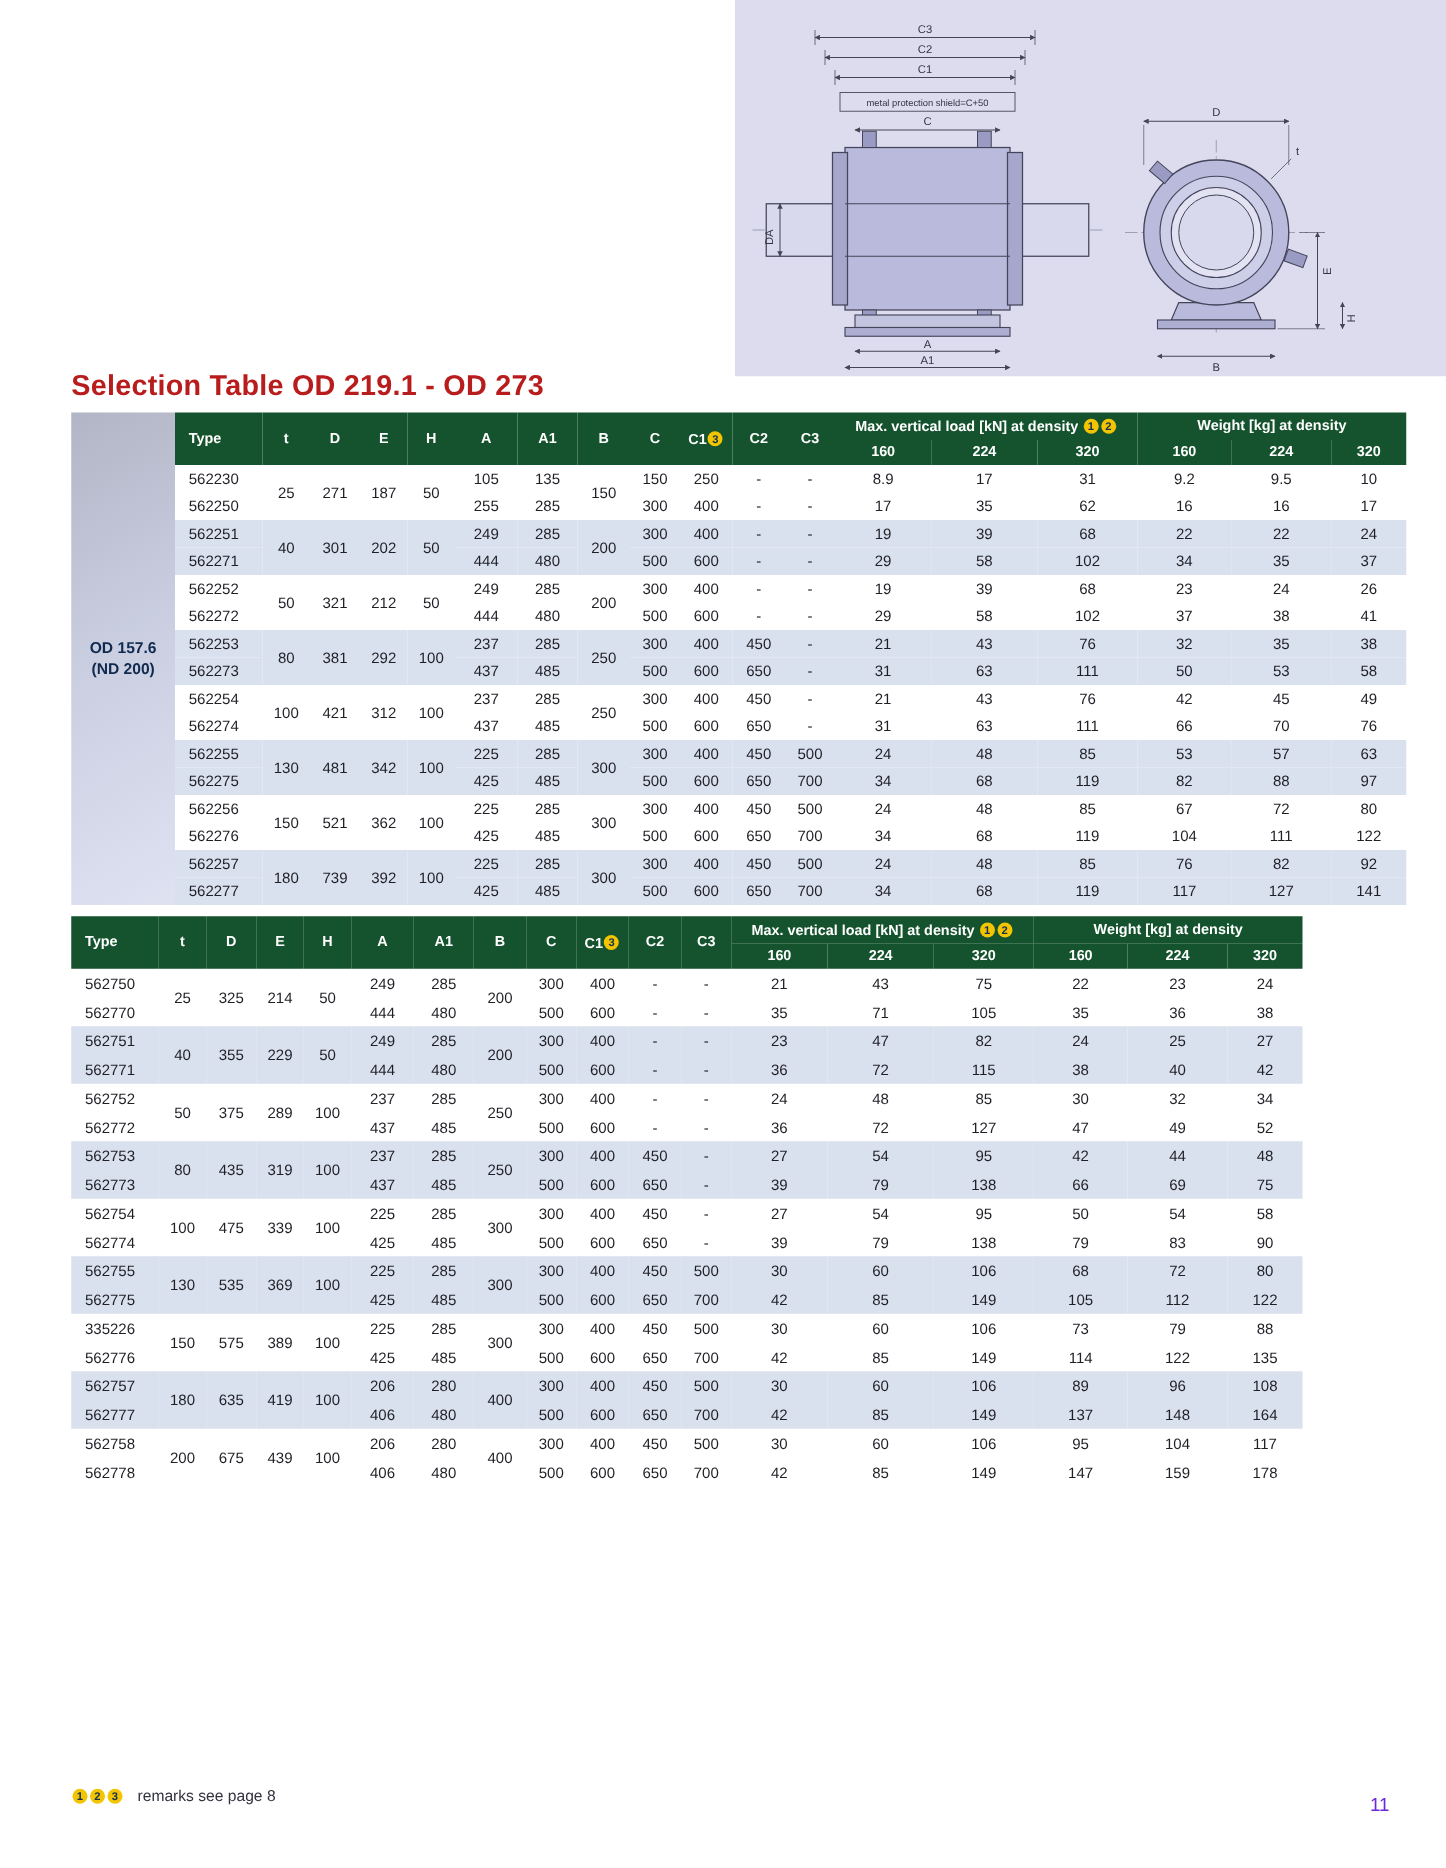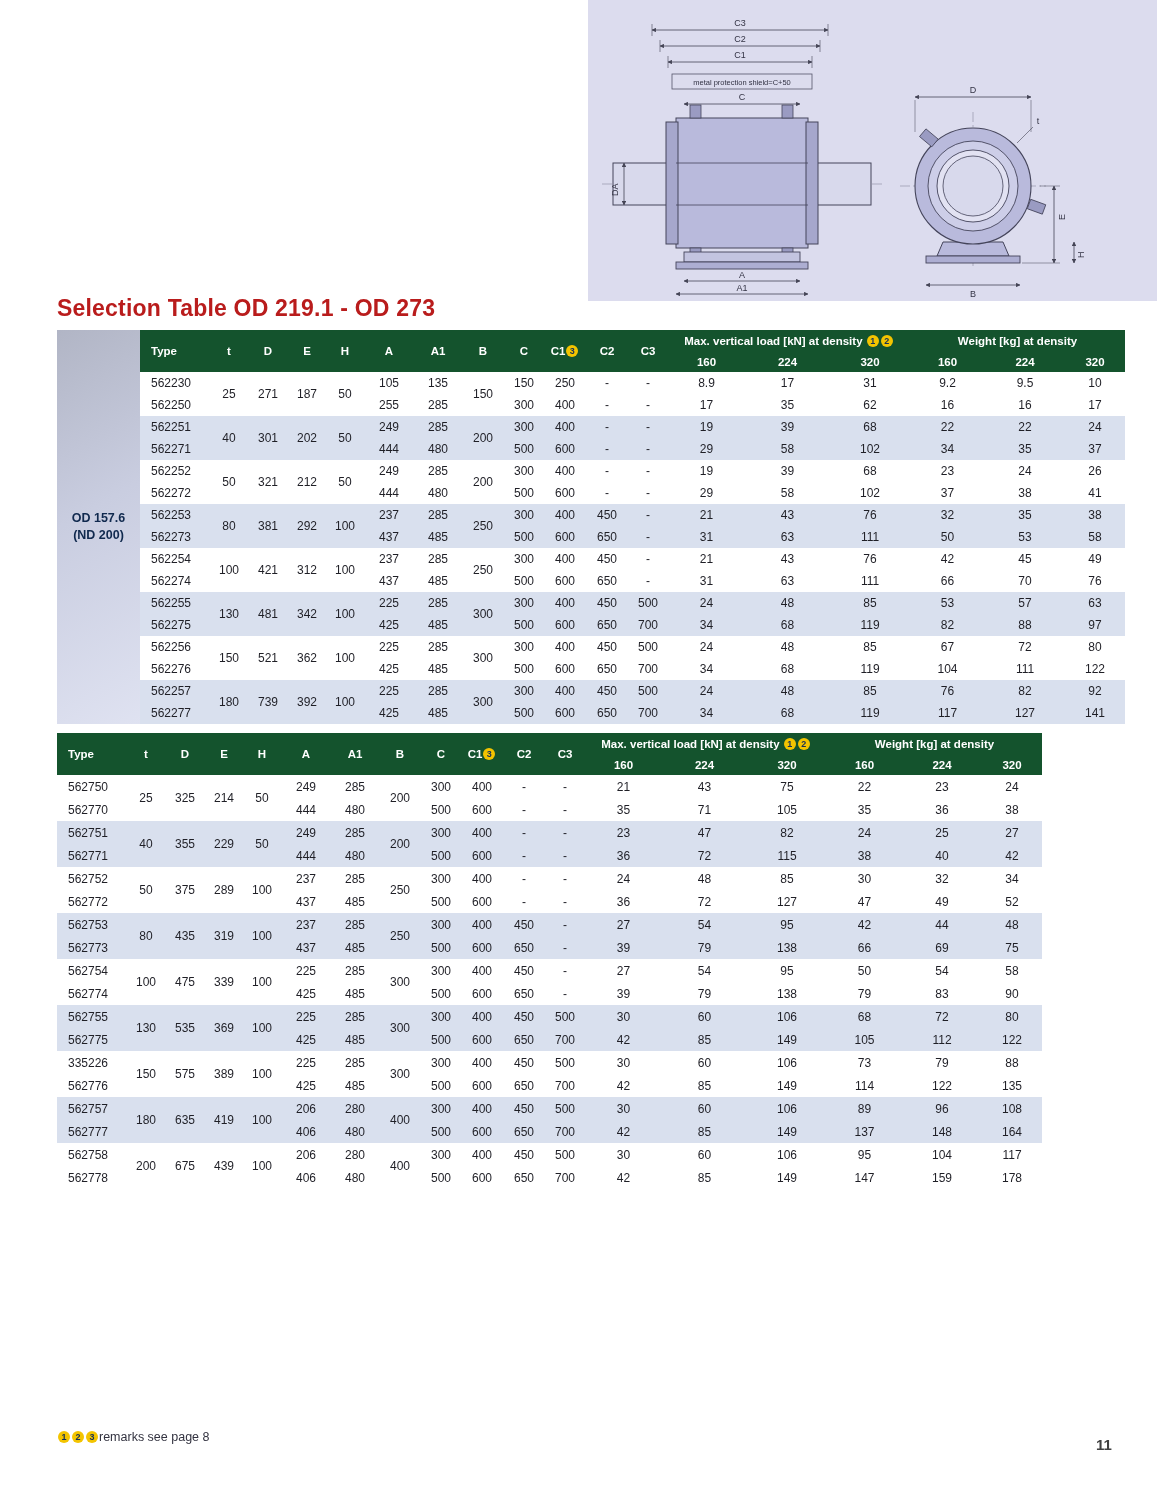--- a/index.html
+++ b/index.html
@@ -52,24 +52,24 @@
   .circ {
     display:inline-block; width:12px; height:12px; border-radius:50%;
     background:#f3c400; color:#143058; font-size:9px; line-height:12px;
     text-align:center; font-weight:bold; vertical-align:1px; margin:0 1px;
   }
   
   .footnote {
     position:absolute; left:57px; top:1430px; display:flex; align-items:center;
     font-size:12.5px; color:#333340;
   }
-  .footnote .txt { margin-left:0; }
+  .footnote .txt { margin-left:11px; }
   .page-num {
     position:absolute; left:1096px; top:1436px;
-    font-size:15px; font-weight:bold; color:#404040;
+    font-size:15px; font-weight:normal; color:#6d28d9;
   }
 </style>
 </head>
 <body>
 
 <div class="diagram-panel">
   <svg viewBox="0 0 569 301" width="569" height="301">
     <defs>
       <marker id="ar" viewBox="0 0 10 10" refX="9" refY="5" markerWidth="5.5" markerHeight="5.5" orient="auto-start-reverse">
         <path d="M0,0 L10,5 L0,10 z" fill="#444455"></path>

